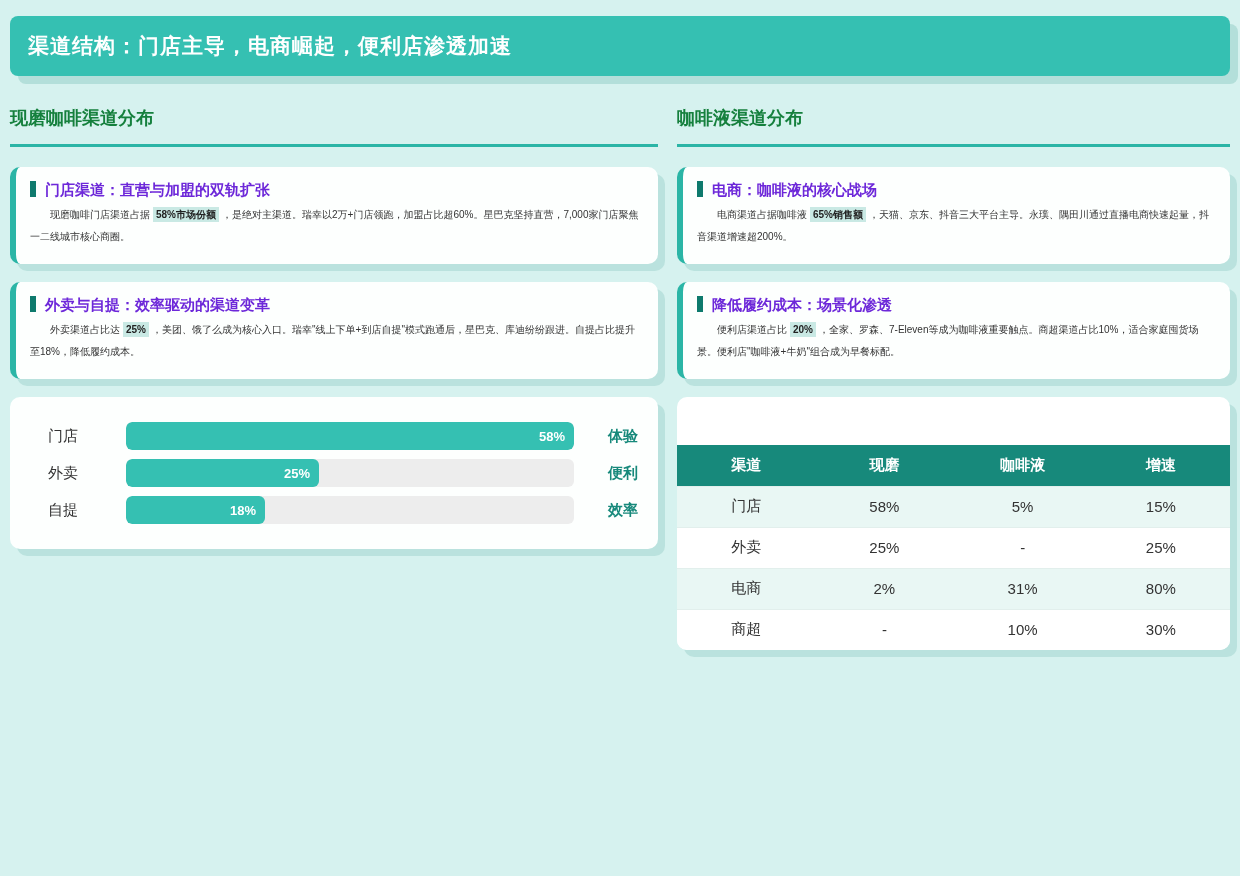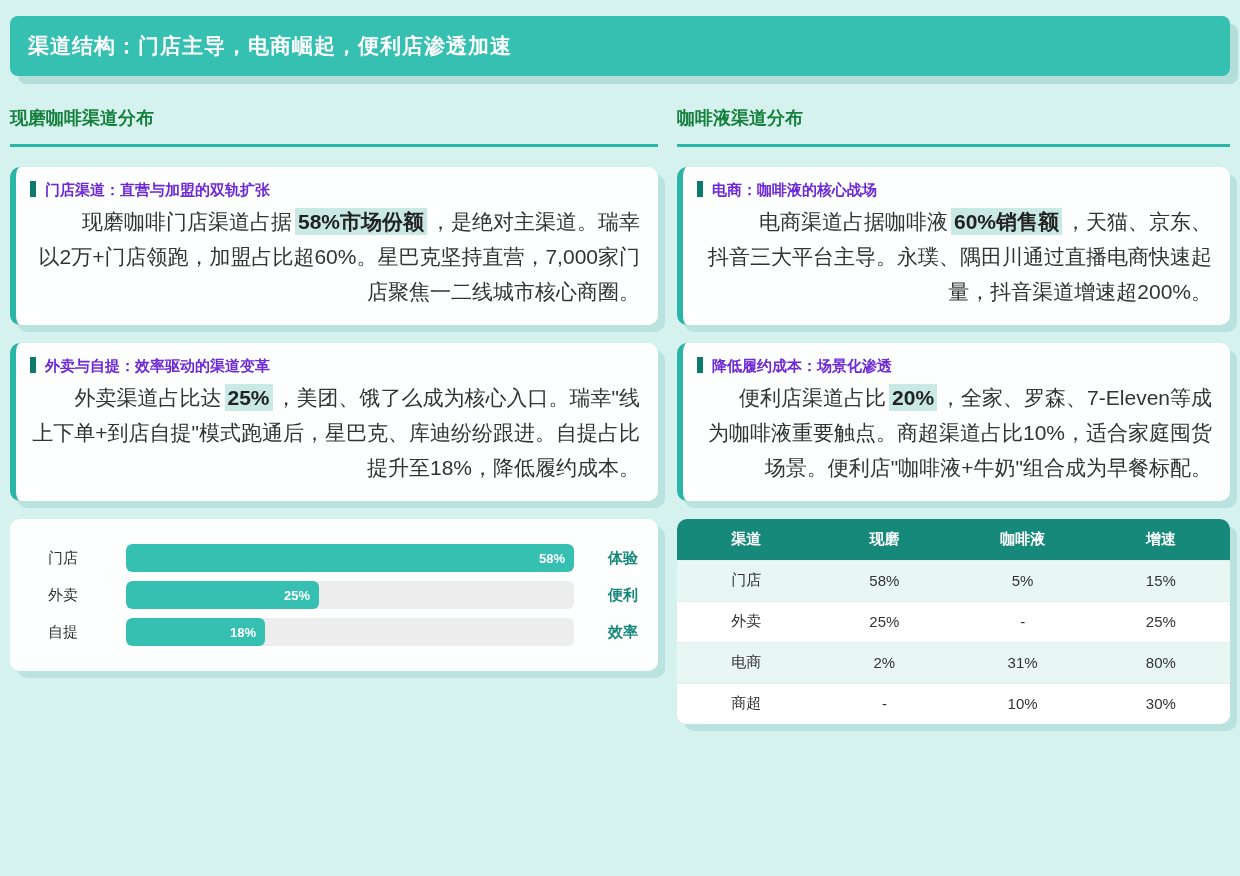--- a/index.html
+++ b/index.html
@@ -51,25 +51,24 @@
     display:flex;
     align-items:flex-start;
     gap:9px;
     color:#6d28d9;
     font-size:15px;
     font-weight:bold;
     margin-bottom:4px;
   }
   .marker { width:6px; height:16px; background:#0e7a6d; flex:none; }
   .card-body {
-    font-size:21px;
-    line-height:35px;
+    font-size:10px;
+    line-height:22px;
     color:#333;
     text-indent:2em;
-    text-align:right;
   }
   .hl {
     background:#c9e9e4;
     font-weight:bold;
     color:#222;
     padding:2px 3px;
     margin:0 3px;
   }
 
   
@@ -109,21 +108,21 @@
     padding-right:4px;
   }
 
   
   .table-card {
     background:#ffffff;
     border-radius:10px;
     overflow:hidden;
     box-shadow:7px 7px 0 rgba(23,137,123,0.14);
   }
-  table { width:100%; border-collapse:collapse; font-size:15px; }
+  table { width:100%; border-collapse:collapse; font-size:15px;margin-top:48px; }
   thead th {
     background:#17897b;
     color:#ffffff;
     font-weight:bold;
     height:41px;
     text-align:center;
     width:25%;
   }
   tbody td {
     height:41px;
@@ -201,21 +200,21 @@
 
     <div class="col-right">
       <div class="section-title">咖啡液渠道分布</div>
 
       <div class="card accent">
         <div class="card-title">
           <span class="marker"></span>
           <span>电商：咖啡液的核心战场</span>
         </div>
         <div class="card-body">
-          <span>电商渠道占据咖啡液</span><span class="hl">60%销售额</span><span>，天猫、京东、抖音三大平台主导。永璞、隅田川通过直播电商快速起量，抖音渠道增速超200%。</span>
+          <span>电商渠道占据咖啡液</span><span class="hl">65%销售额</span><span>，天猫、京东、抖音三大平台主导。永璞、隅田川通过直播电商快速起量，抖音渠道增速超200%。</span>
         </div>
       </div>
 
       <div class="card accent">
         <div class="card-title">
           <span class="marker"></span>
           <span>降低履约成本：场景化渗透</span>
         </div>
         <div class="card-body">
           <span>便利店渠道占比</span><span class="hl">20%</span><span>，全家、罗森、7-Eleven等成为咖啡液重要触点。商超渠道占比10%，适合家庭囤货场景。便利店"咖啡液+牛奶"组合成为早餐标配。</span>

